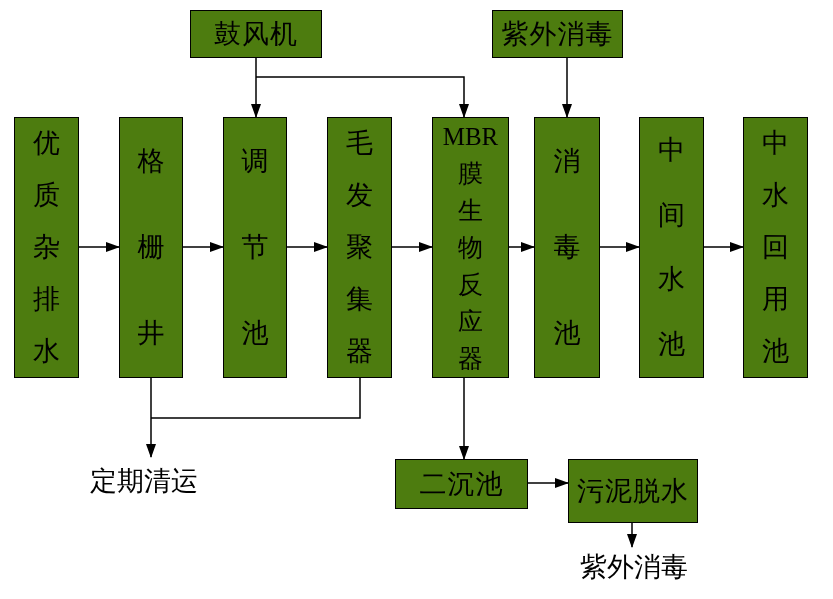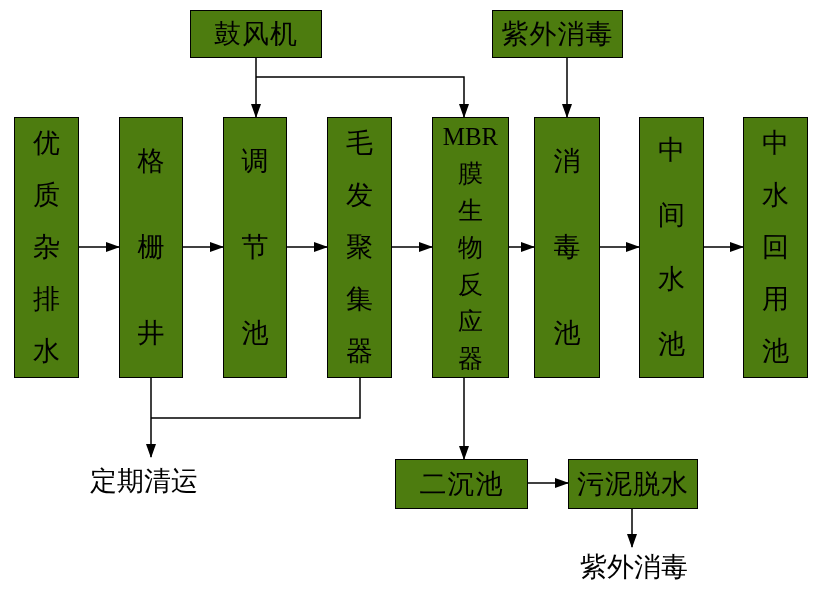--- a/index.html
+++ b/index.html
@@ -154,18 +154,18 @@
     </div>
   <div class="pbox vbox" style="left:743px; top:117px; width:65px; height:261px;">
       <div>中</div>
       <div>水</div>
       <div>回</div>
       <div>用</div>
       <div>池</div>
     </div>
 
   <div class="pbox hbox" style="left:395px; top:459px; width:133px; height:50px;">二沉池</div>
-  <div class="pbox hbox" style="left:568px; top:459px; width:130px; height:50px;">污泥脱水</div>
+  <div class="pbox hbox" style="left:568px; top:459px; width:130px; height:64px;">污泥脱水</div>
 
   <div class="floating-label" style="left:85px; top:467px; width:118px;">定期清运</div>
   <div class="floating-label" style="left:576px; top:553px; width:116px;">紫外消毒</div>
 
 </div>
 
 </body></html>

